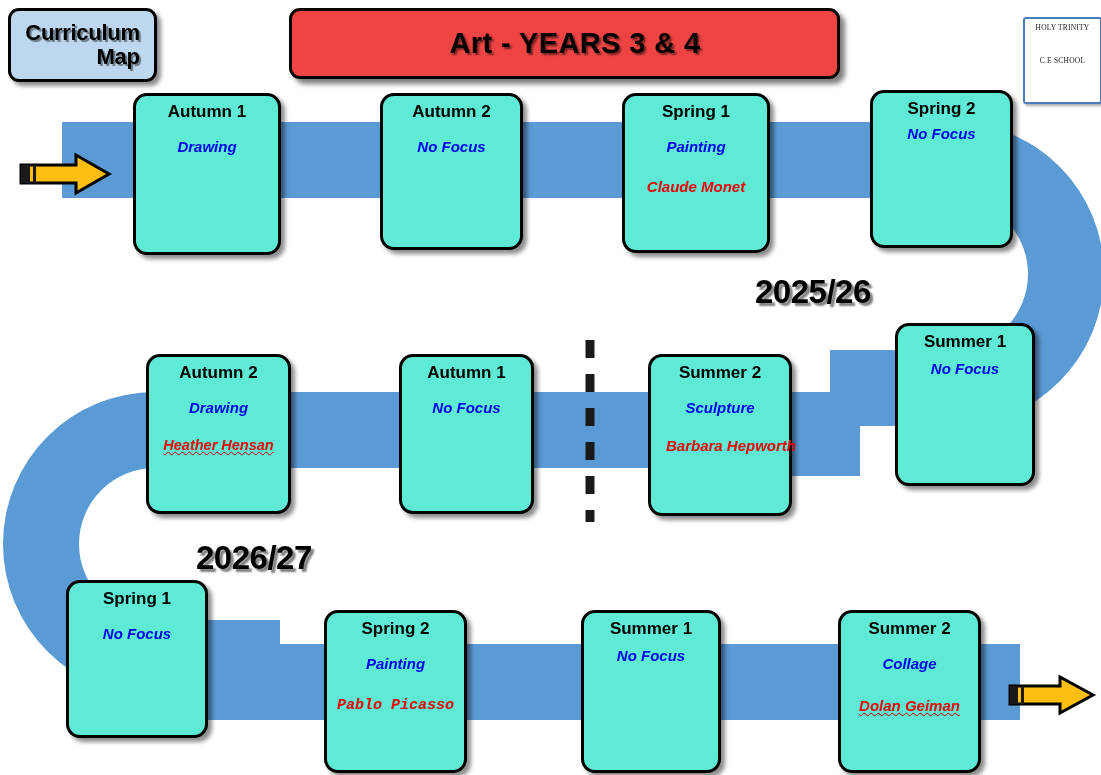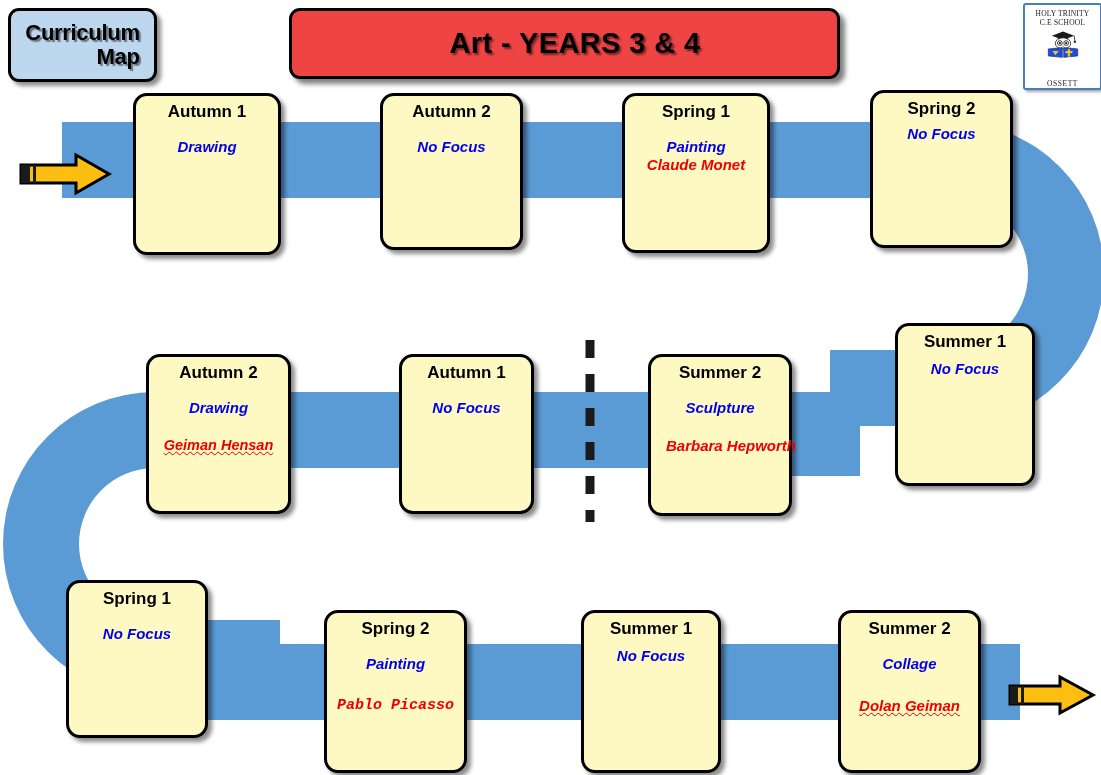--- a/index.html
+++ b/index.html
@@ -78,32 +78,33 @@
     font-weight: bold;
     color: #000000;
     letter-spacing: 0.4px;
     text-shadow: 2px 2px 2px rgba(0,0,0,0.5);
   }
 
   
   .school-logo {
     position: absolute;
     left: 1023px;
-    top: 3px;
+    top: 17px;
     width: 75px;
     height: 83px;
     background: #ffffff;
     border: 2px solid #4a7ebb;
     border-radius: 3px;
     box-shadow: 2px 2px 3px rgba(0,0,0,0.35);
     z-index: 6;
     display: flex;
     flex-direction: column;
     align-items: center;
     overflow: hidden;
+    gap: 24px;
   }
   .logo-line {
     font-family: "Liberation Serif", serif;
     font-size: 7.5px;
     color: #1a1a1a;
     letter-spacing: 0.2px;
     line-height: 1.15;
     text-align: center;
   }
   .logo-top { margin-top: 5px; }
@@ -112,21 +113,21 @@
     font-family: "Liberation Serif", serif;
     font-size: 7.5px;
     color: #1a1a1a;
     letter-spacing: 0.6px;
     margin-top: 20px;
   }
 
   
   .term-card {
     position: absolute;
-    background: #fef9c3;
+    background: #5eead4;
     border: 3px solid #000000;
     border-radius: 14px;
     box-shadow: 4px 4px 4px rgba(0,0,0,0.45);
     z-index: 5;
     box-sizing: border-box;
     padding: 6px 4px 4px 4px;
   }
   .card-term {
     font-size: 17px;
     font-weight: bold;
@@ -259,46 +260,48 @@
   <svg class="flow-arrow" style="left:1005px; top:673px;" width="92" height="48" viewBox="0 0 92 48">
     <path d="M5 13 L55 13 L55 4 L88 22 L55 40 L55 31 L5 31 Z" fill="#fcbf11" stroke="#000000" stroke-width="3" stroke-linejoin="miter"></path>
     <rect x="5" y="13" width="8" height="18" fill="#1a1a1a"></rect>
     <rect x="16" y="13" width="3" height="18" fill="#1a1a1a"></rect>
   </svg>
 
   <svg class="dashed-divider" style="left:583px; top:336px;" width="14" height="190" viewBox="0 0 14 190">
     <line x1="7" y1="4" x2="7" y2="186" stroke="#1a1a1a" stroke-width="9" stroke-dasharray="18 16" stroke-linecap="butt"></line>
   </svg>
 
+  <div class="year-label" style="left:755px; top:273px;">2025/26</div>
+  <div class="year-label" style="left:196px; top:539px;">2026/27</div>
 
   <div class="term-card" style="left:133px; top:93px; width:148px; height:162px;">
     <div class="card-term">Autumn 1</div>
     <div class="card-focus">Drawing</div>
   </div>
 
   <div class="term-card" style="left:380px; top:93px; width:143px; height:157px;">
     <div class="card-term">Autumn 2</div>
     <div class="card-focus">No Focus</div>
   </div>
 
   <div class="term-card" style="left:622px; top:93px; width:148px; height:160px;">
     <div class="card-term">Spring 1</div>
     <div class="card-focus">Painting</div>
-    <div class="card-artist" style="">Claude Monet</div>
+    <div class="card-artist" style="margin-top:22px;">Claude Monet</div>
   </div>
 
   <div class="term-card" style="left:870px; top:90px; width:143px; height:158px;">
     <div class="card-term">Spring 2</div>
     <div class="card-focus" style="margin-top:6px;">No Focus</div>
   </div>
 
   <div class="term-card" style="left:146px; top:354px; width:145px; height:160px;">
     <div class="card-term">Autumn 2</div>
     <div class="card-focus">Drawing</div>
-    <div class="card-artist spellcheck" style="margin-top:20px; font-size:14.5px;">Geiman Hensan</div>
+    <div class="card-artist spellcheck" style="margin-top:20px; font-size:14.5px;">Heather Hensan</div>
   </div>
 
   <div class="term-card" style="left:399px; top:354px; width:135px; height:160px;">
     <div class="card-term">Autumn 1</div>
     <div class="card-focus">No Focus</div>
   </div>
 
   <div class="term-card" style="left:648px; top:354px; width:144px; height:162px;">
     <div class="card-term">Summer 2</div>
     <div class="card-focus">Sculpture</div>

